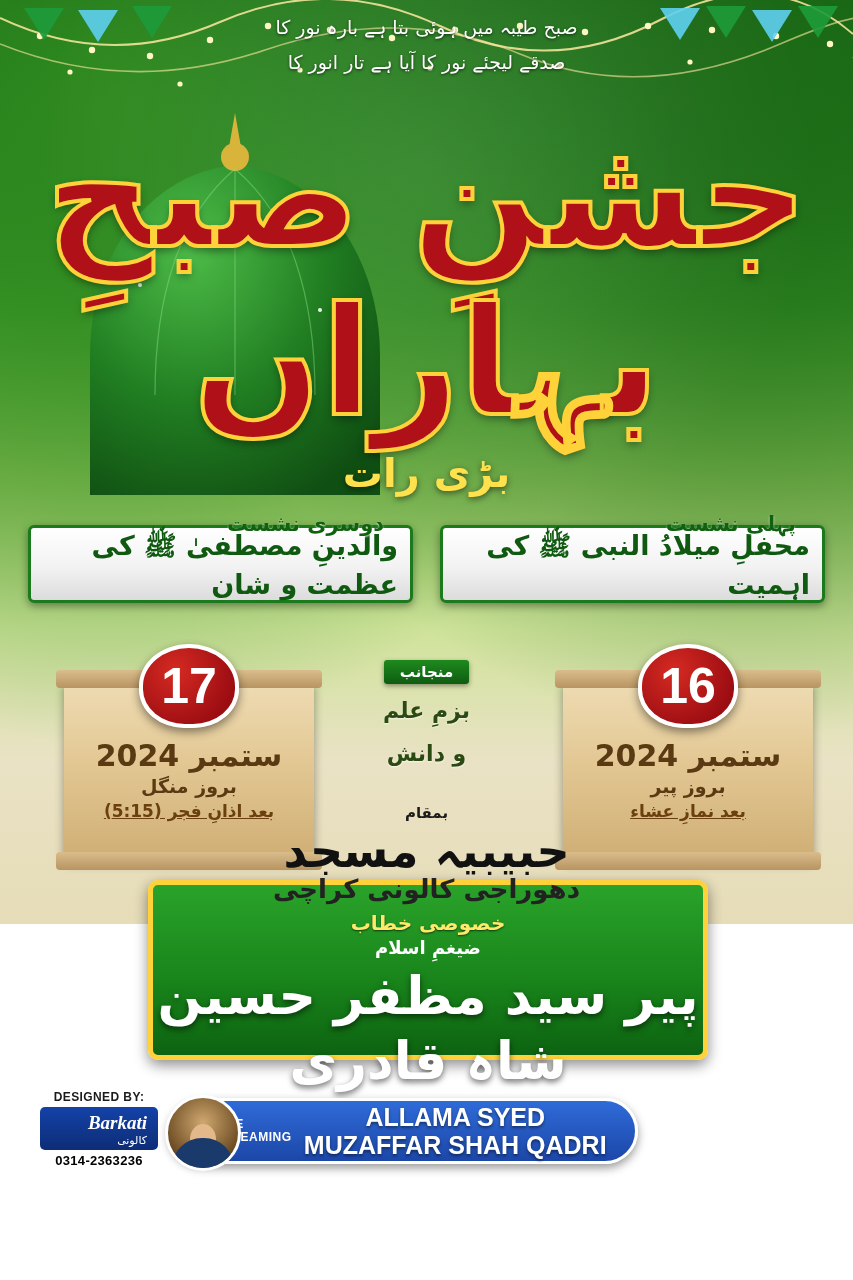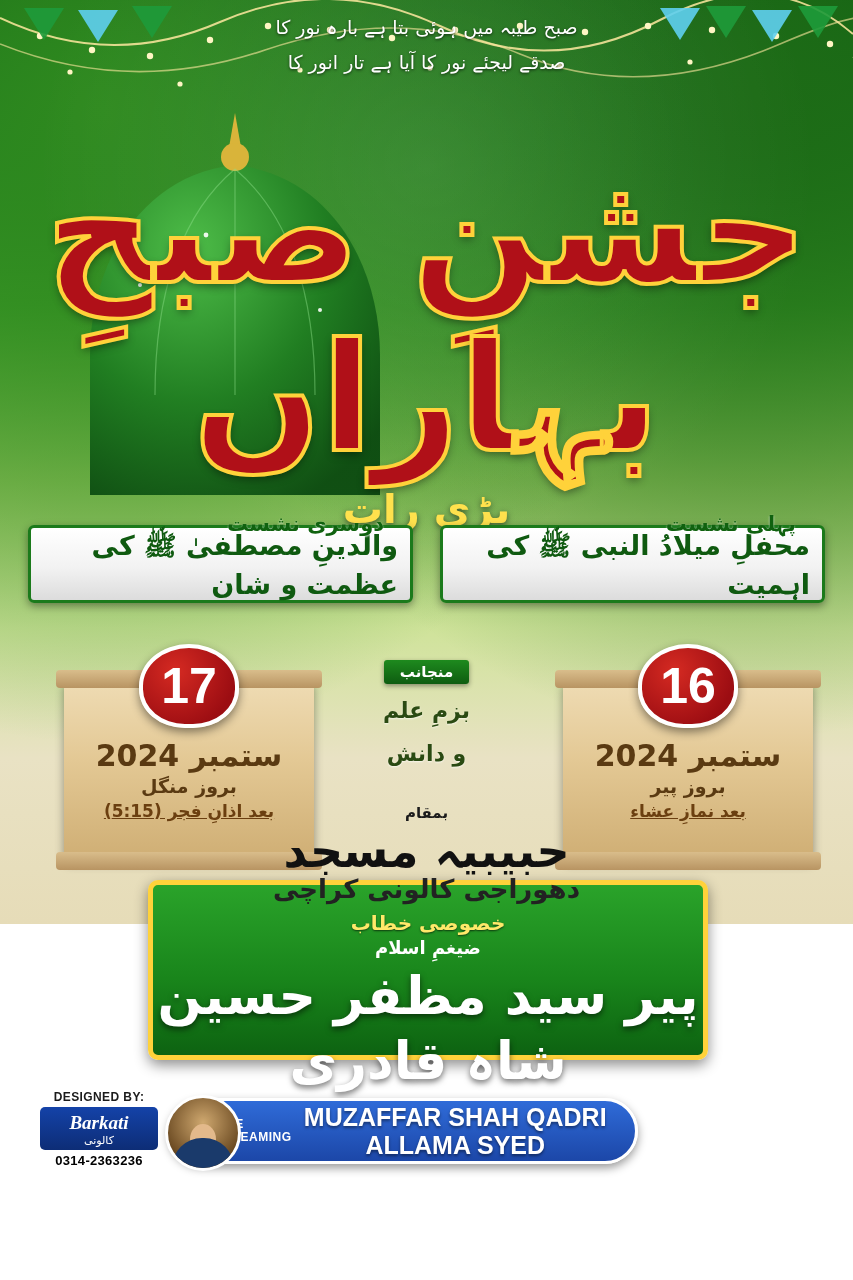--- a/index.html
+++ b/index.html
@@ -57,21 +57,20 @@
     font-family: "DejaVu Sans", sans-serif;
     font-size: 150px;
     font-weight: bold;
     line-height: 1.12;
     color: #b01018;
     -webkit-text-stroke: 4px #ffd23a;
     text-shadow:
       0 0 2px #ffe98a,
       0 4px 10px rgba(0,0,0,.45);
     letter-spacing: -6px;
-    margin-top: 36px;
   }
   .title-sub {
     margin-top: 4px;
     font-family: "DejaVu Sans", sans-serif;
     font-size: 40px;
     font-weight: bold;
     color: #ffe14d;
     text-shadow: 0 2px 6px rgba(0,0,0,.55);
     direction: rtl;
   }
@@ -210,20 +209,21 @@
   }
   .designer .d-label {
     font-size: 12px; font-weight: bold; color: #1b1b1b;
     letter-spacing: .4px;
   }
   .designer .d-card {
     margin-top: 3px;
     background: linear-gradient(180deg,#1442a8,#0d2d76);
     border-radius: 5px; padding: 5px 11px 3px;
     color: #ffffff;
+    text-align: right;
   }
   .designer .d-brand {
     font-family: "Liberation Serif", serif;
     font-size: 19px; font-style: italic; font-weight: bold;
   }
   .designer .d-ar {
     font-family: "DejaVu Sans", sans-serif;
     font-size: 11px;
   }
   .designer .d-phone {
@@ -436,22 +436,22 @@
     <div class="avatar">
       <div class="face"></div>
       <div class="robe"></div>
     </div>
     <div class="fb">f</div>
     <div class="live">
       <div>LIVE</div>
       <div>STREAMING</div>
     </div>
     <div class="names">
+      <div>ALLAMA SYED</div>
       <div>MUZAFFAR SHAH QADRI</div>
-      <div>ALLAMA SYED</div>
     </div>
   </div>
 
   <div class="venue">
     <div class="v-top">بمقام</div>
     <div class="v-main">حبیبیہ مسجد</div>
     <div class="v-sub">دھوراجی کالونی کراچی</div>
   </div>
 
 </div>

